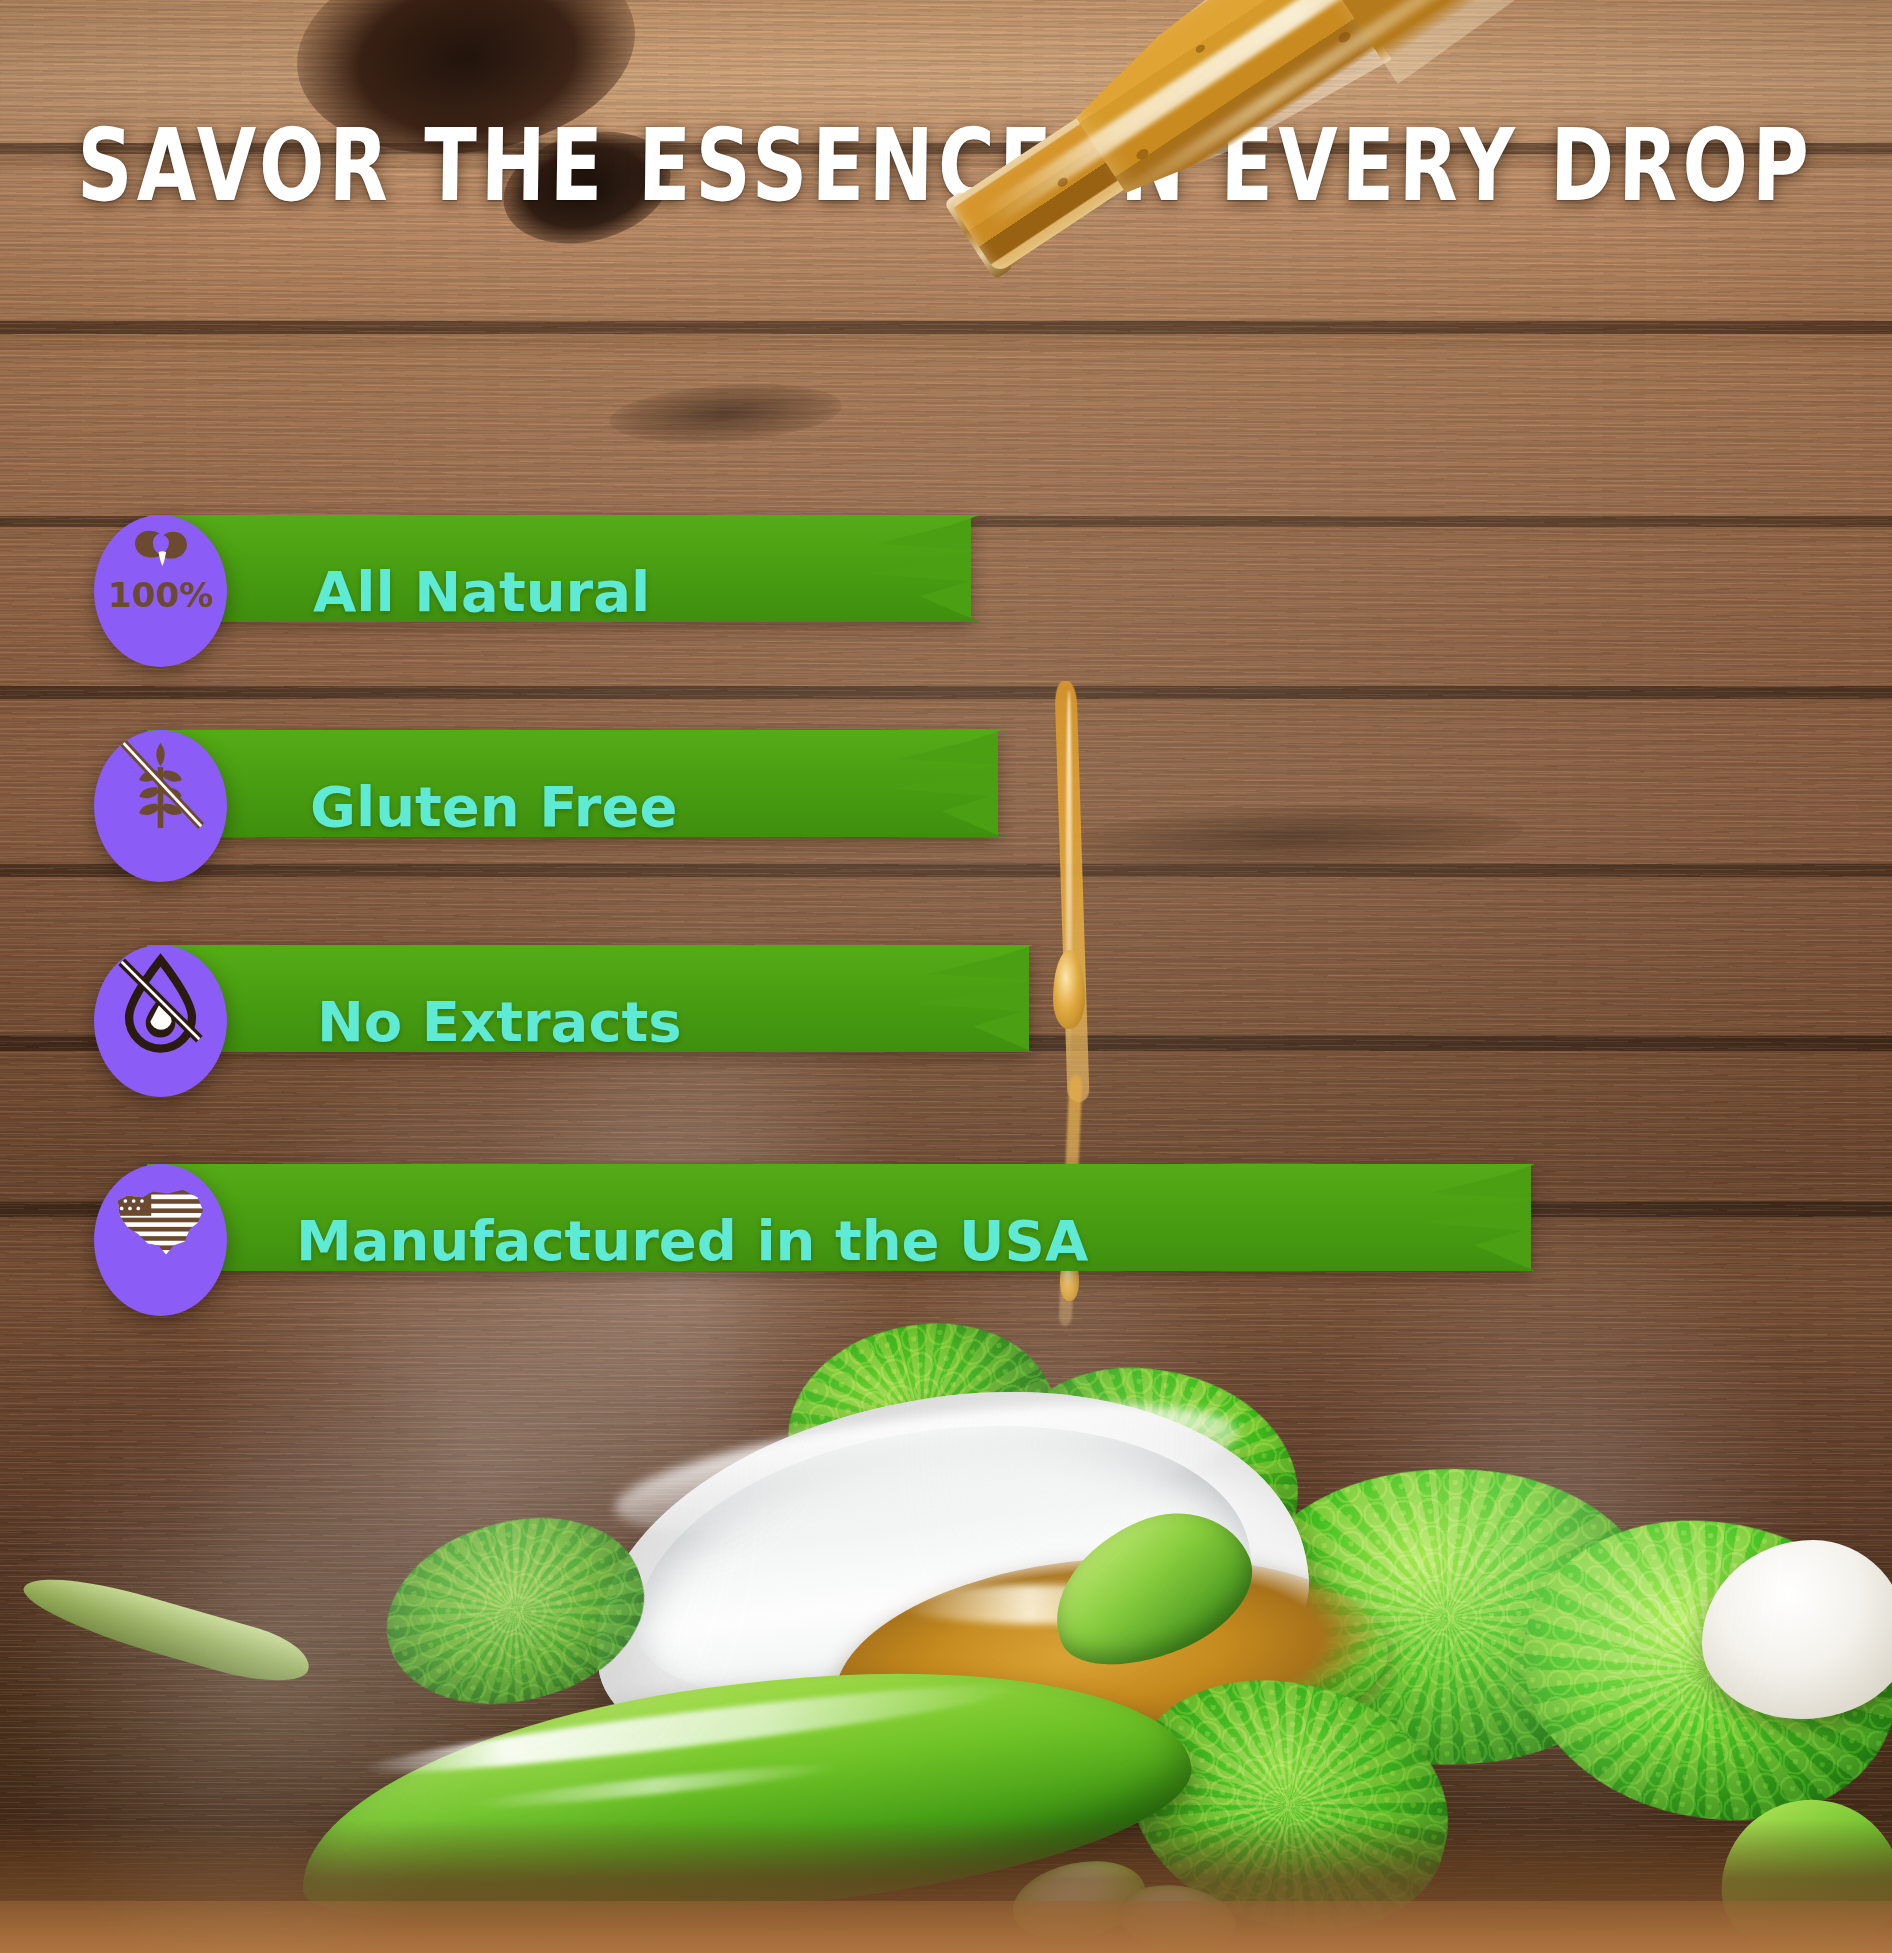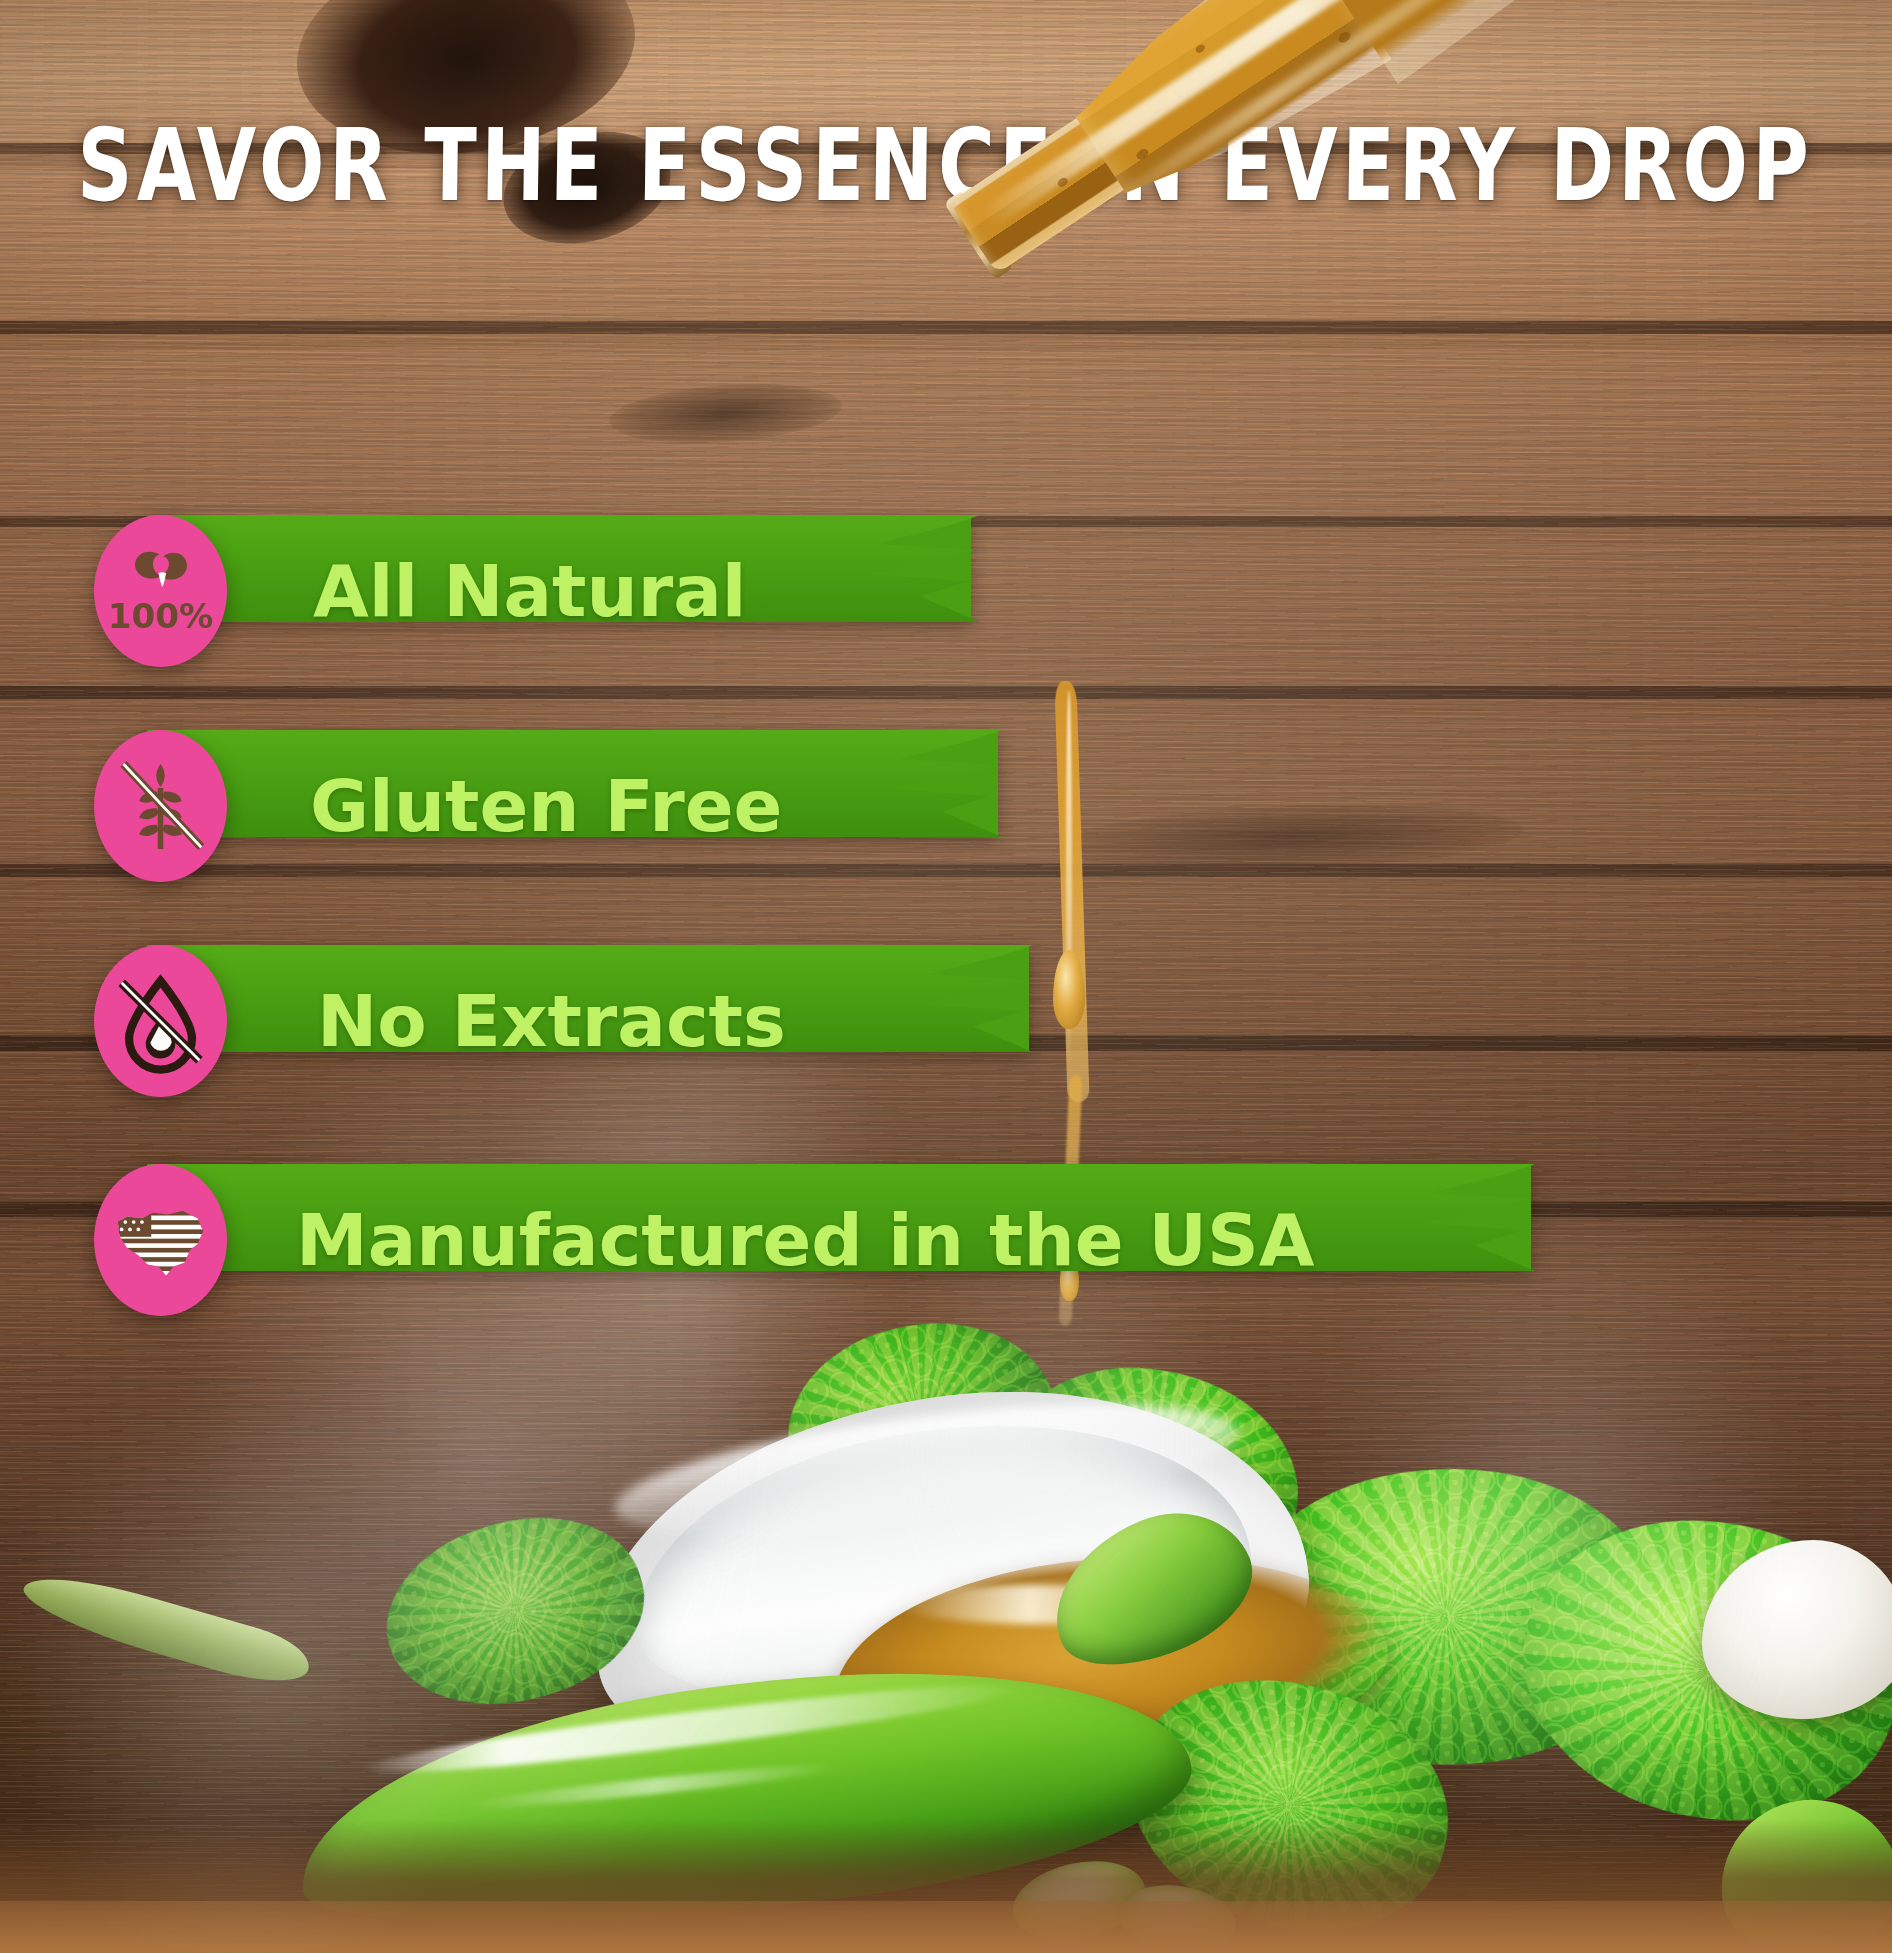--- a/index.html
+++ b/index.html
@@ -389,37 +389,37 @@
       22% 55%,
       92% 62%,
       58% 76%,
       100% 100%,
       0% 100%
     );
   }
   .badge-label{
     position:absolute; top:0; bottom:0;
     display:flex; align-items:center;
-    color:#bef264;
+    color:#5eead4;
     font-family:"DejaVu Sans", sans-serif;
     font-weight:700;
-    font-size:72px;
+    font-size:56px;
     letter-spacing:0px;
     white-space:nowrap;
     text-shadow:0 1.8px 5.4px rgba(20,50,8,.35);
     z-index:3;
   }
   .icon-circle{
     position:absolute; left:94px; top:0;
     width:133px; height:152px;
     border-radius:50%;
-    background:#ec4899;
+    background:#8b5cf6;
     box-shadow:0 7.2px 19.7px rgba(24,14,4,.38);
     z-index:4;
-    display:flex; align-items:center; justify-content:center;
+    display:flex; justify-content:center;
     overflow:hidden;
   }
   .icon-circle svg{ display:block; }
 
   .b1{ top:515px; }
   .b2{ top:730px; }
   .b3{ top:945px; }
   .b4{ top:1164px; }
 </style>
 </head>

